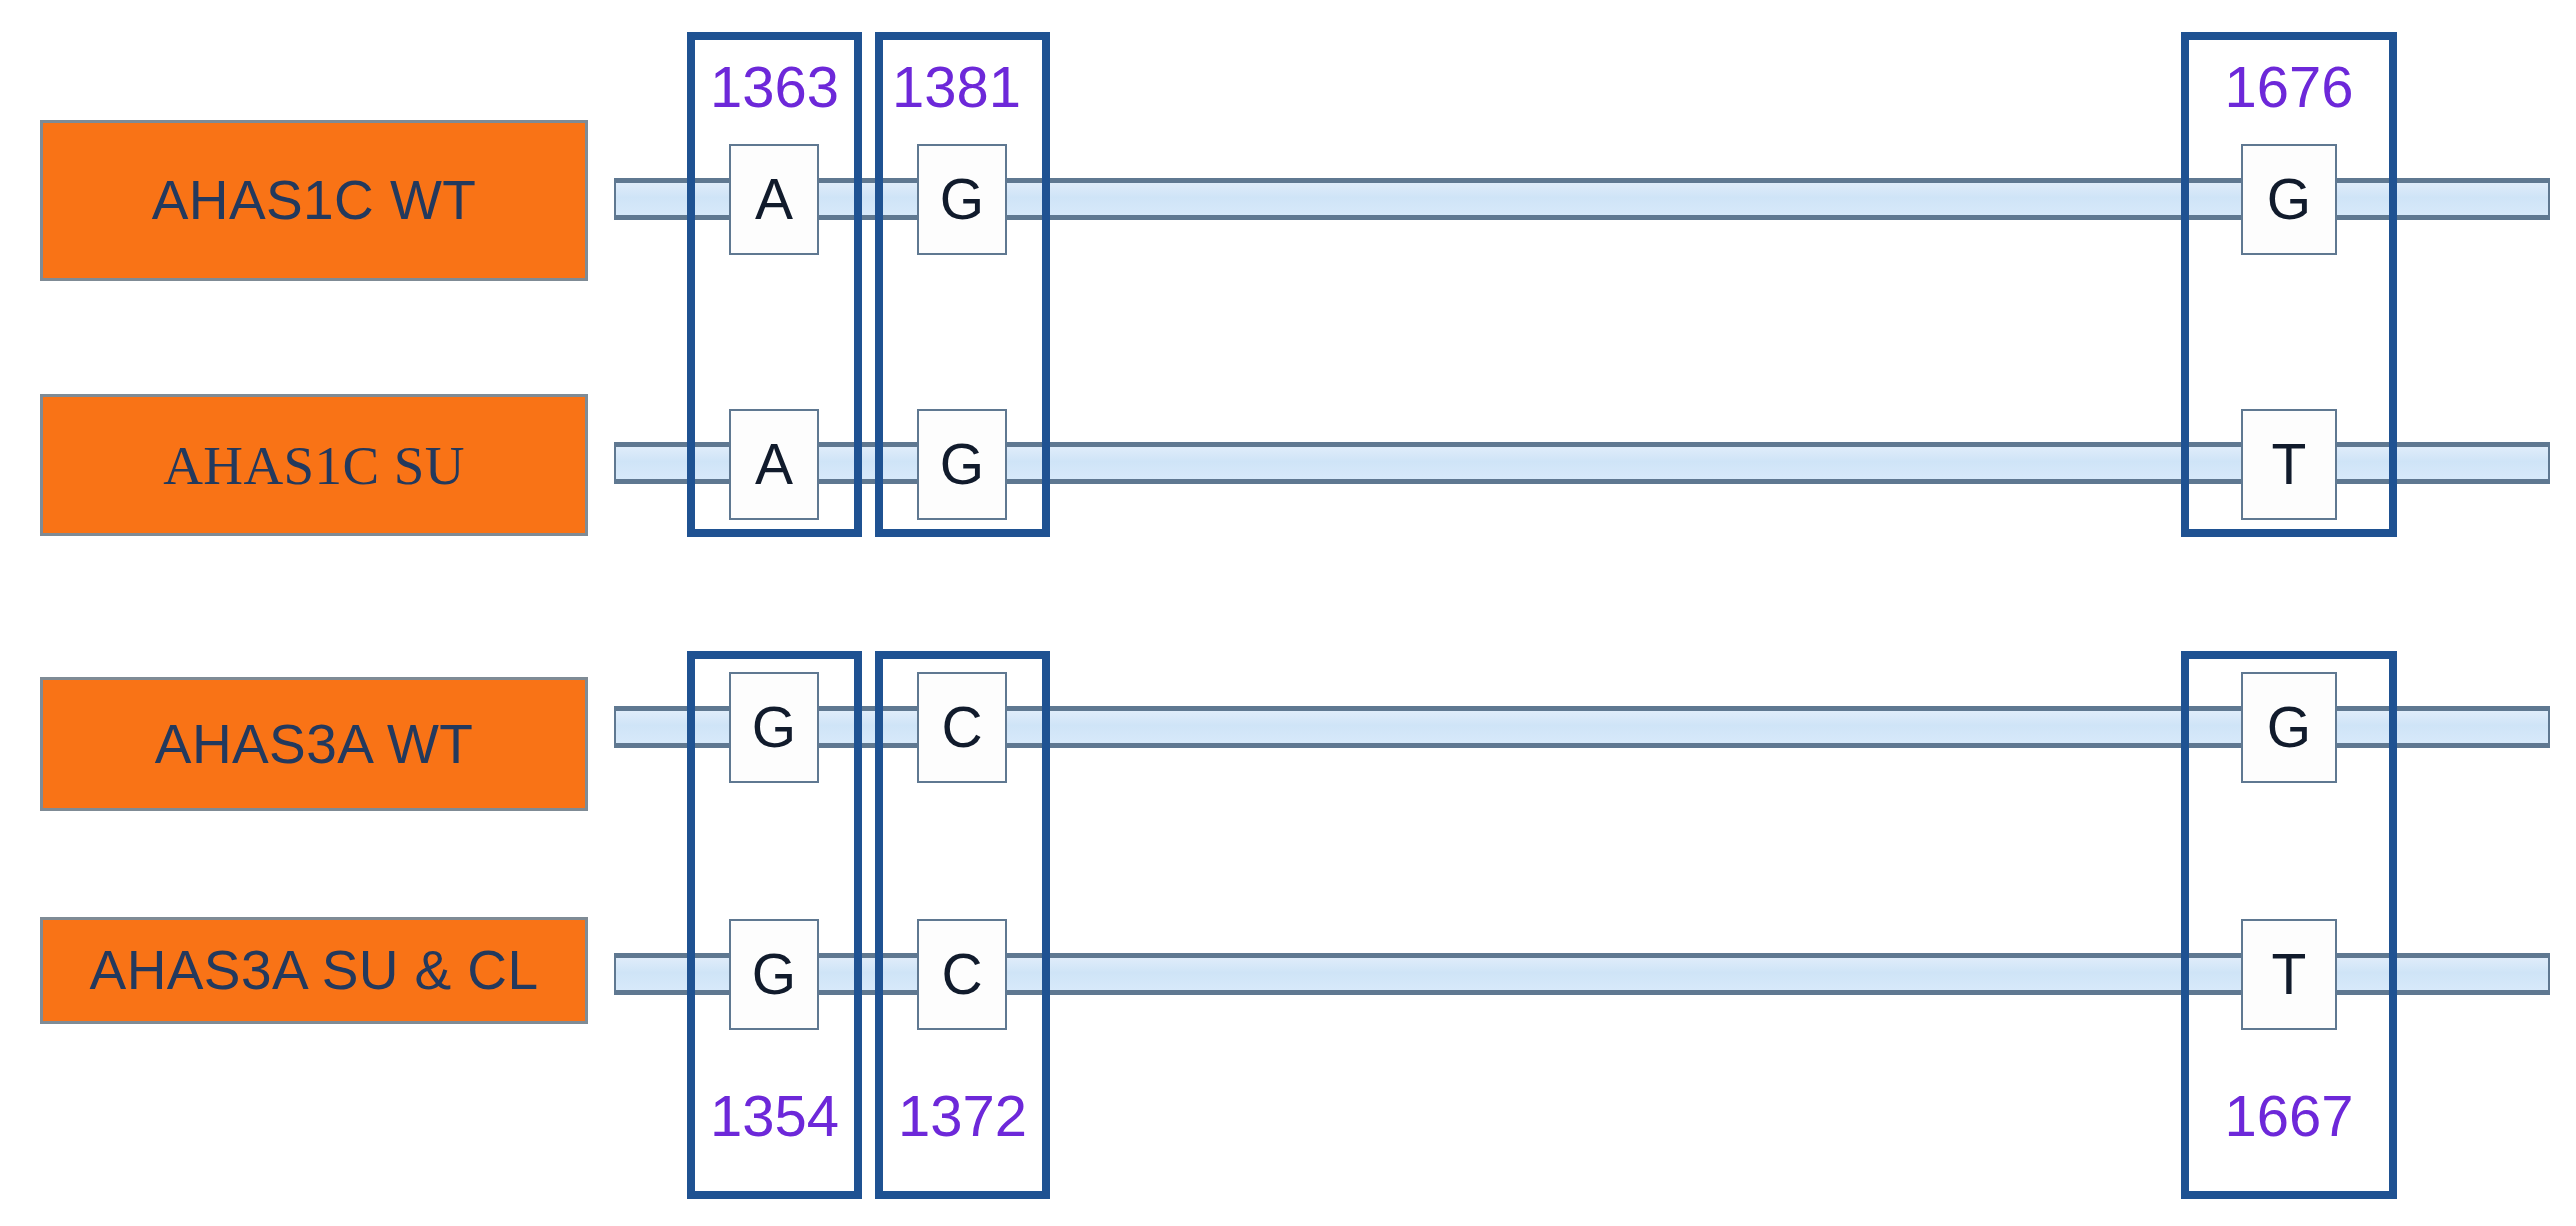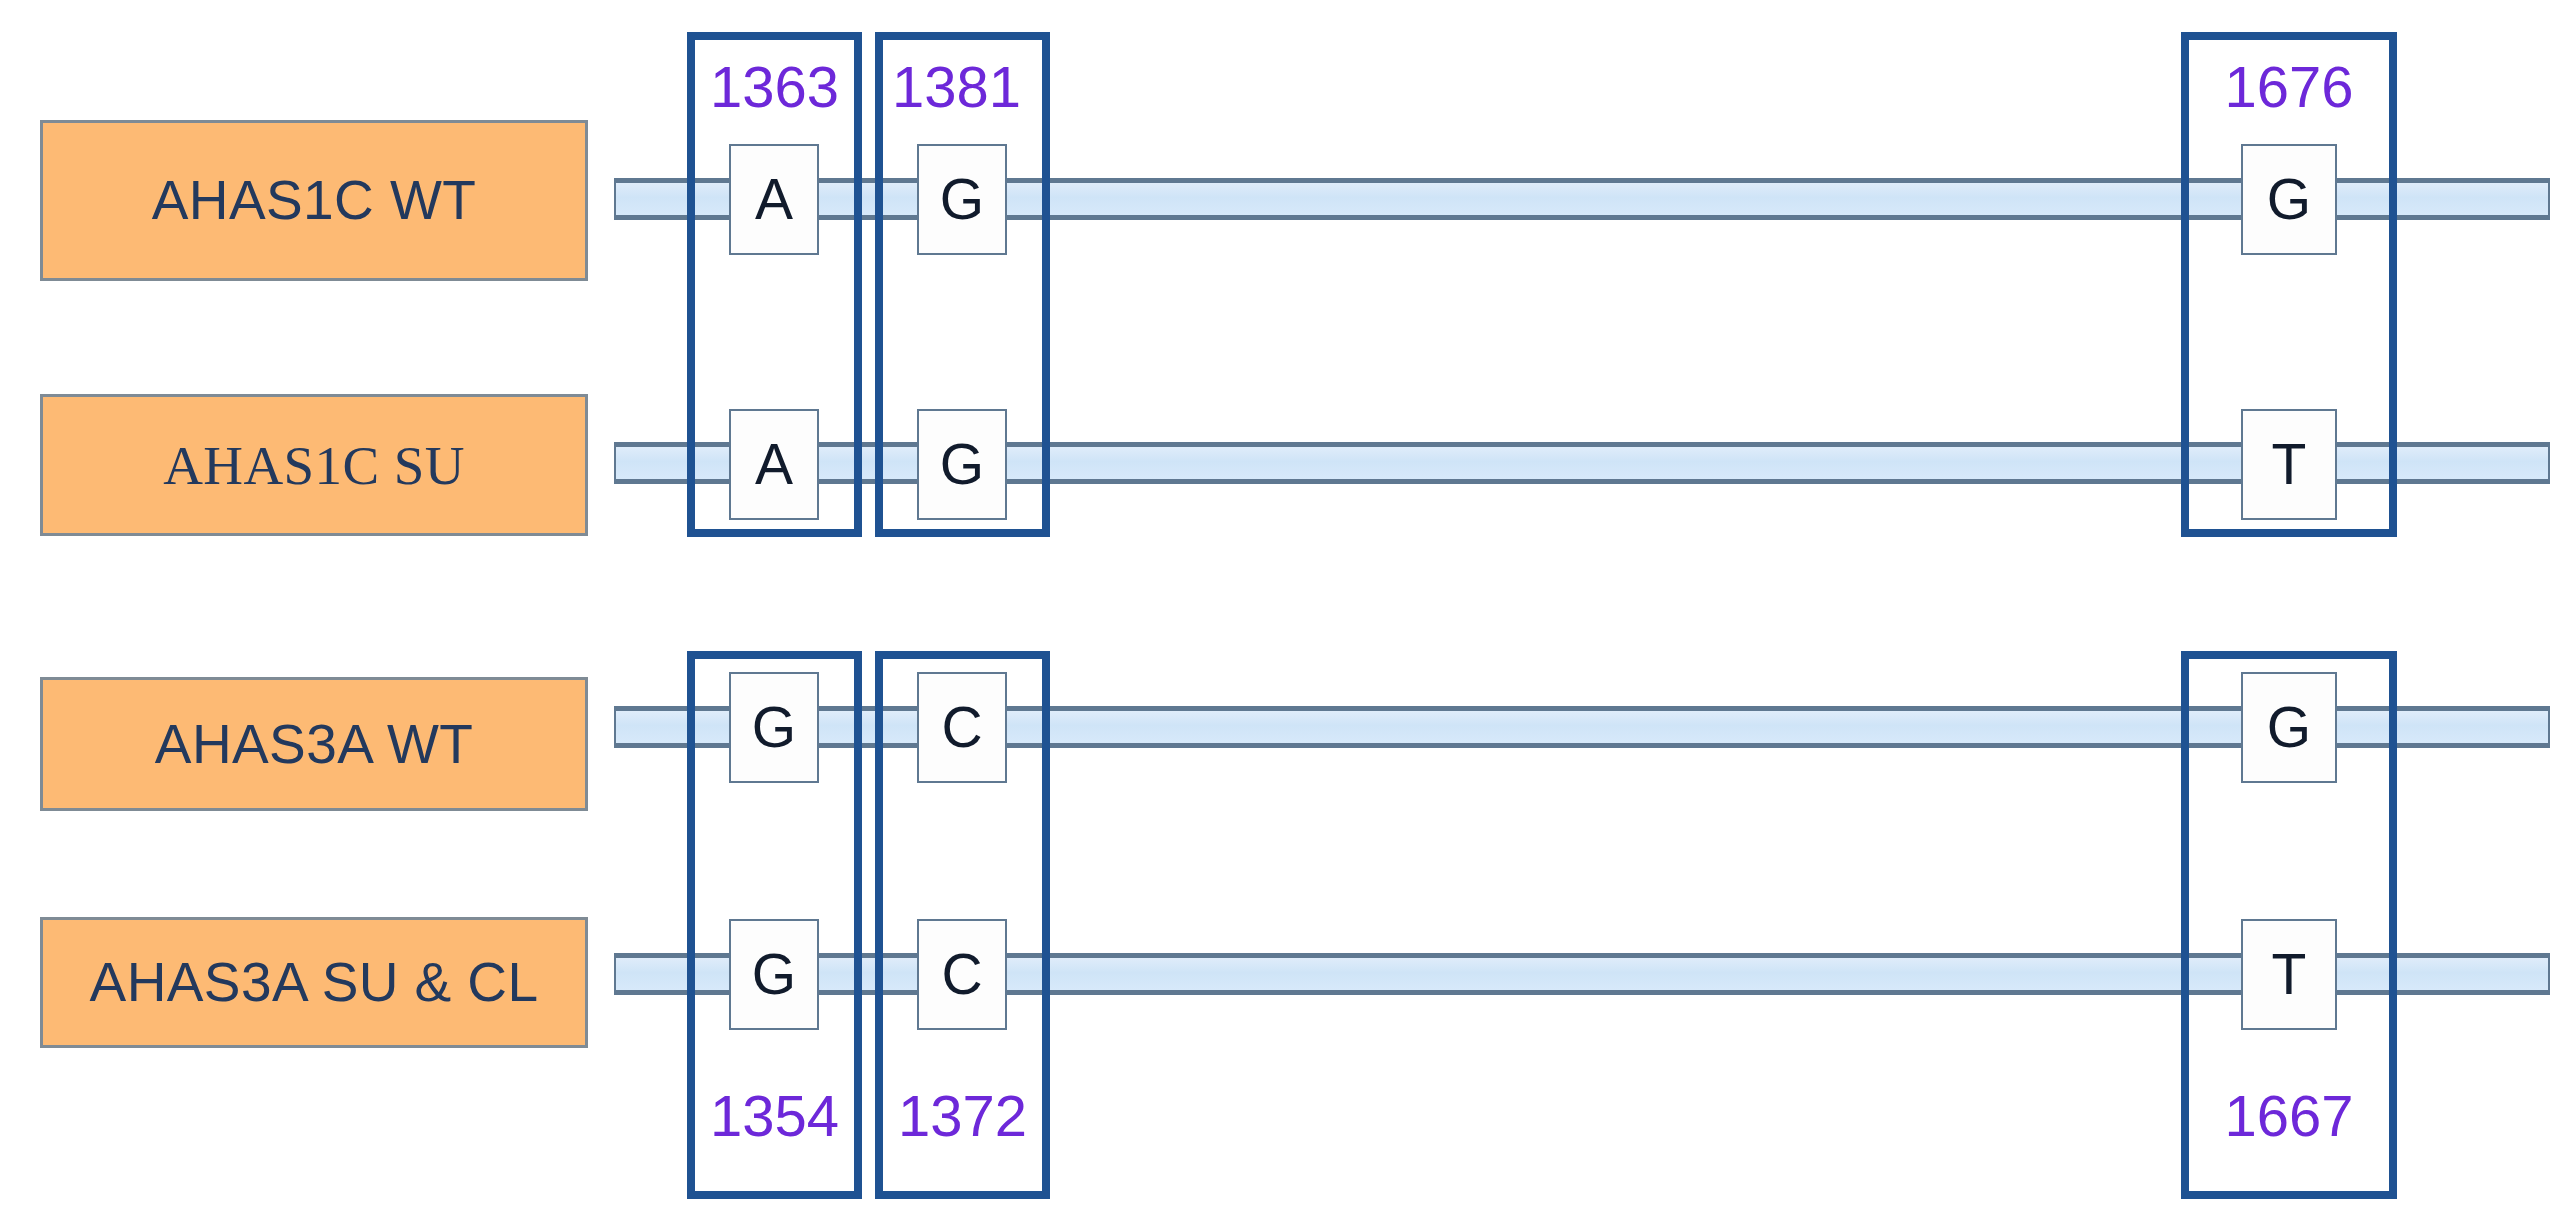--- a/index.html
+++ b/index.html
@@ -17,21 +17,21 @@
     background: #ffffff;
     overflow: hidden;
   }
 
   
   .label-box {
     position: absolute;
     left: 40px;
     width: 548px;
     box-sizing: border-box;
-    background: #fdba74;
+    background: #f97316;
     border: 3.6px solid #7f8b95;
     display: flex;
     align-items: center;
     justify-content: center;
   }
   .label-box .label-text {
     font-size: 55px;
     color: #23395d;
     letter-spacing: 0.4px;
     white-space: nowrap;
@@ -126,21 +126,21 @@
     <span class="nt-letter">G</span>
   </div>
   <div class="nt-box" style="left:2241px; top:409px; width:96px; height:111px;">
     <span class="nt-letter">T</span>
   </div>
 
   <div class="label-box" style="top:677px; height:134px;">
     <span class="label-text">AHAS3A WT</span>
   </div>
 
-  <div class="label-box" style="top:917px; height:131px;text-align:right;">
+  <div class="label-box" style="top:917px; height:107px;text-align:right;">
     <span class="label-text">AHAS3A SU &amp; CL</span>
   </div>
 
   <div class="strand" style="top:706px; height:42px;"></div>
   <div class="strand" style="top:953px; height:42px;"></div>
 
   <div class="snp-rect" style="left:687px; top:651px; width:175px; height:548px;"></div>
   <div class="snp-rect" style="left:875px; top:651px; width:175px; height:548px;"></div>
   <div class="snp-rect" style="left:2181px; top:651px; width:216px; height:548px;"></div>
 

